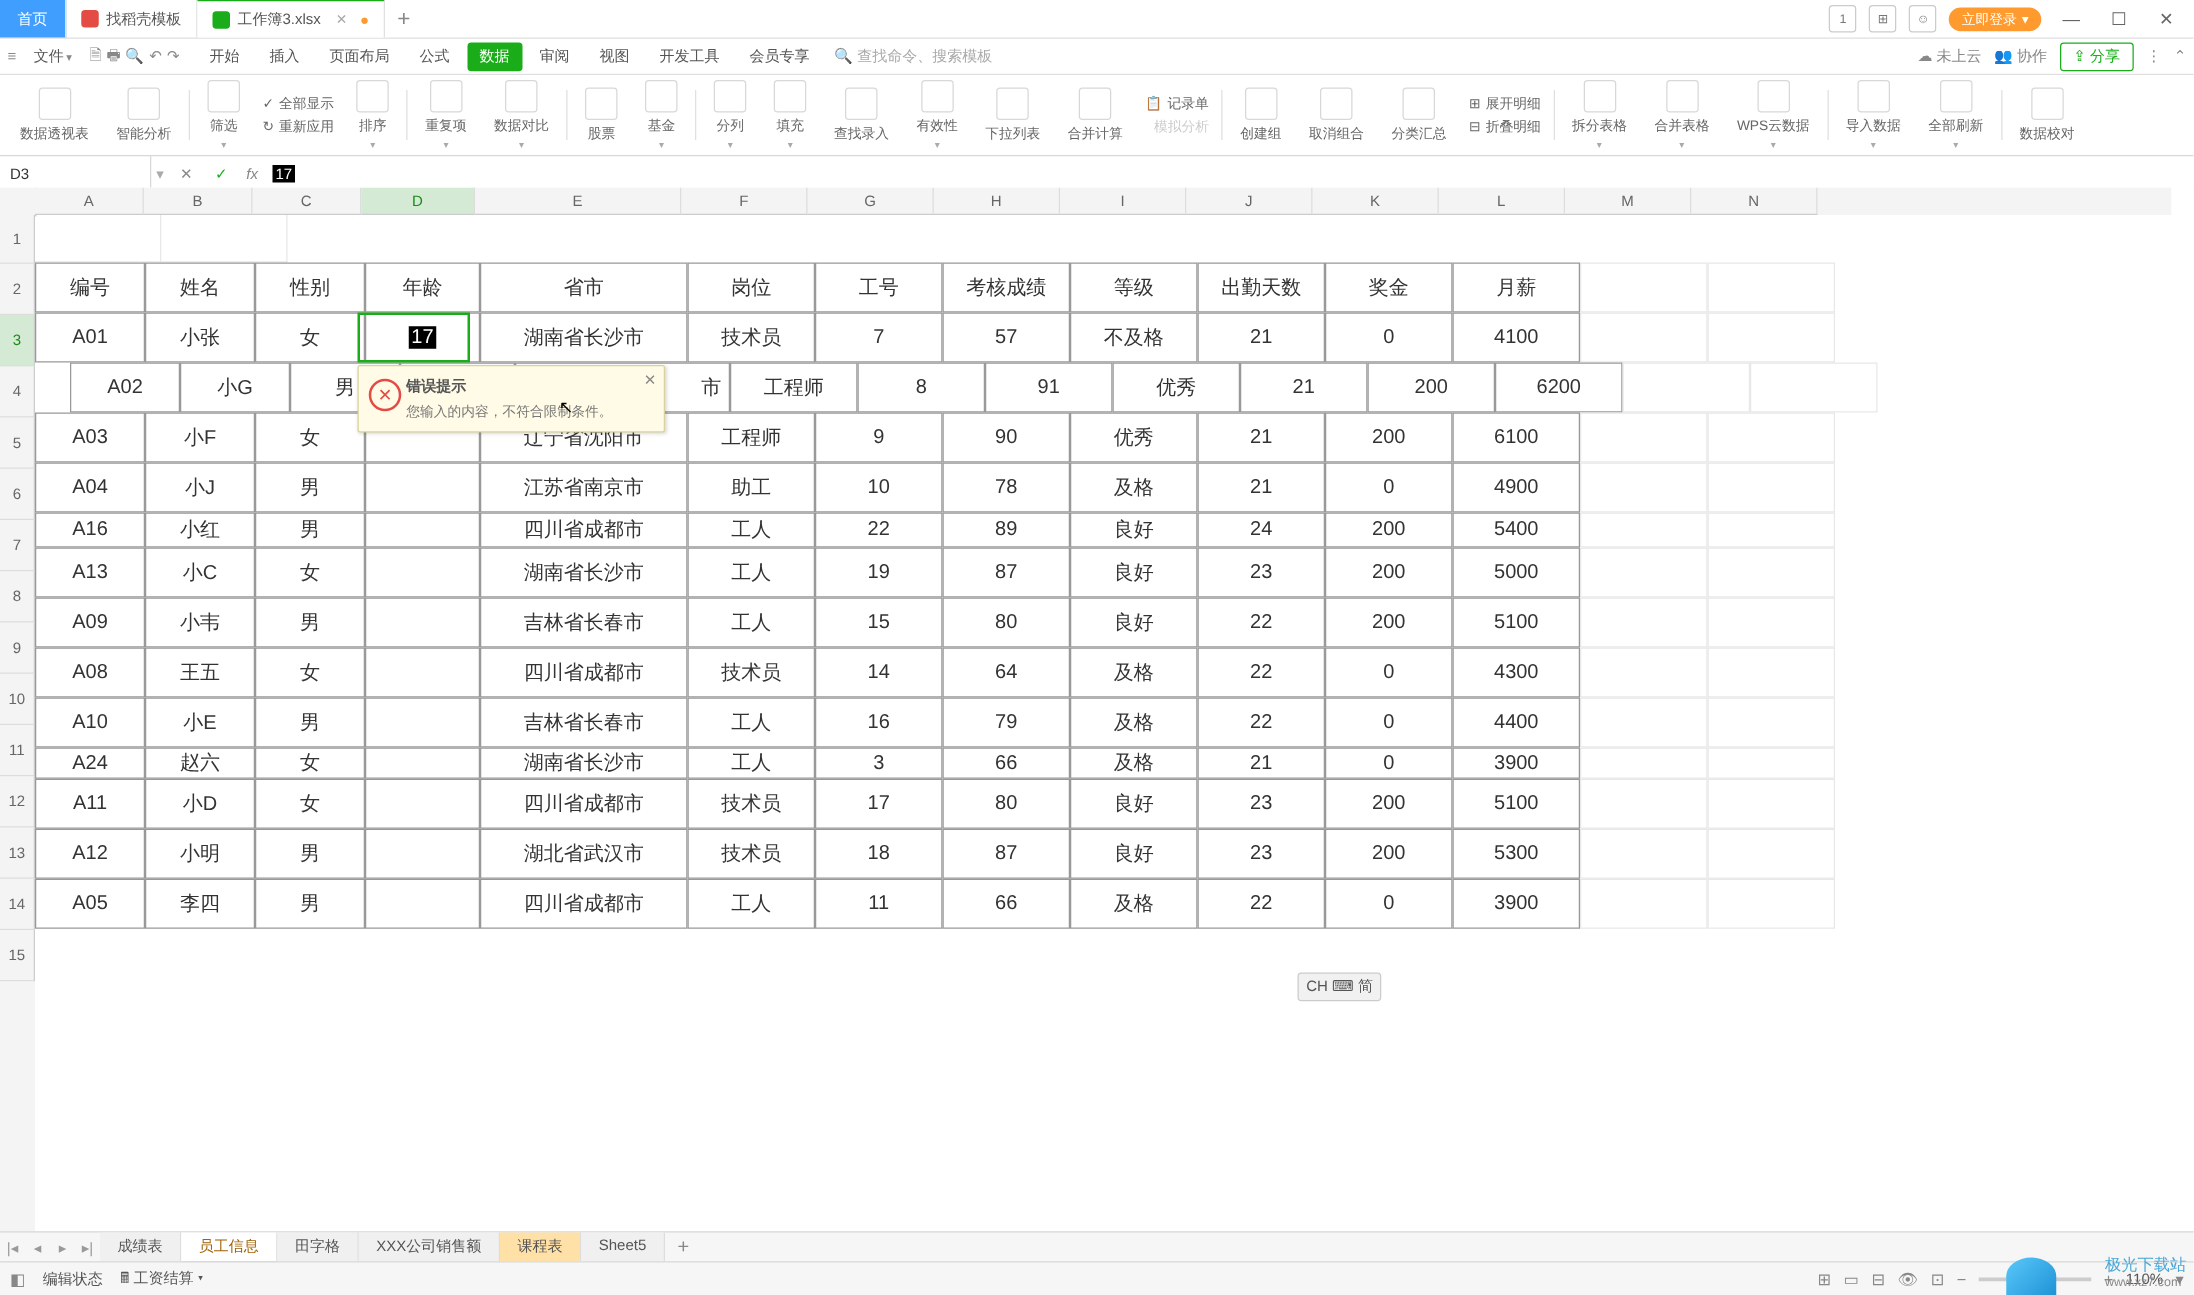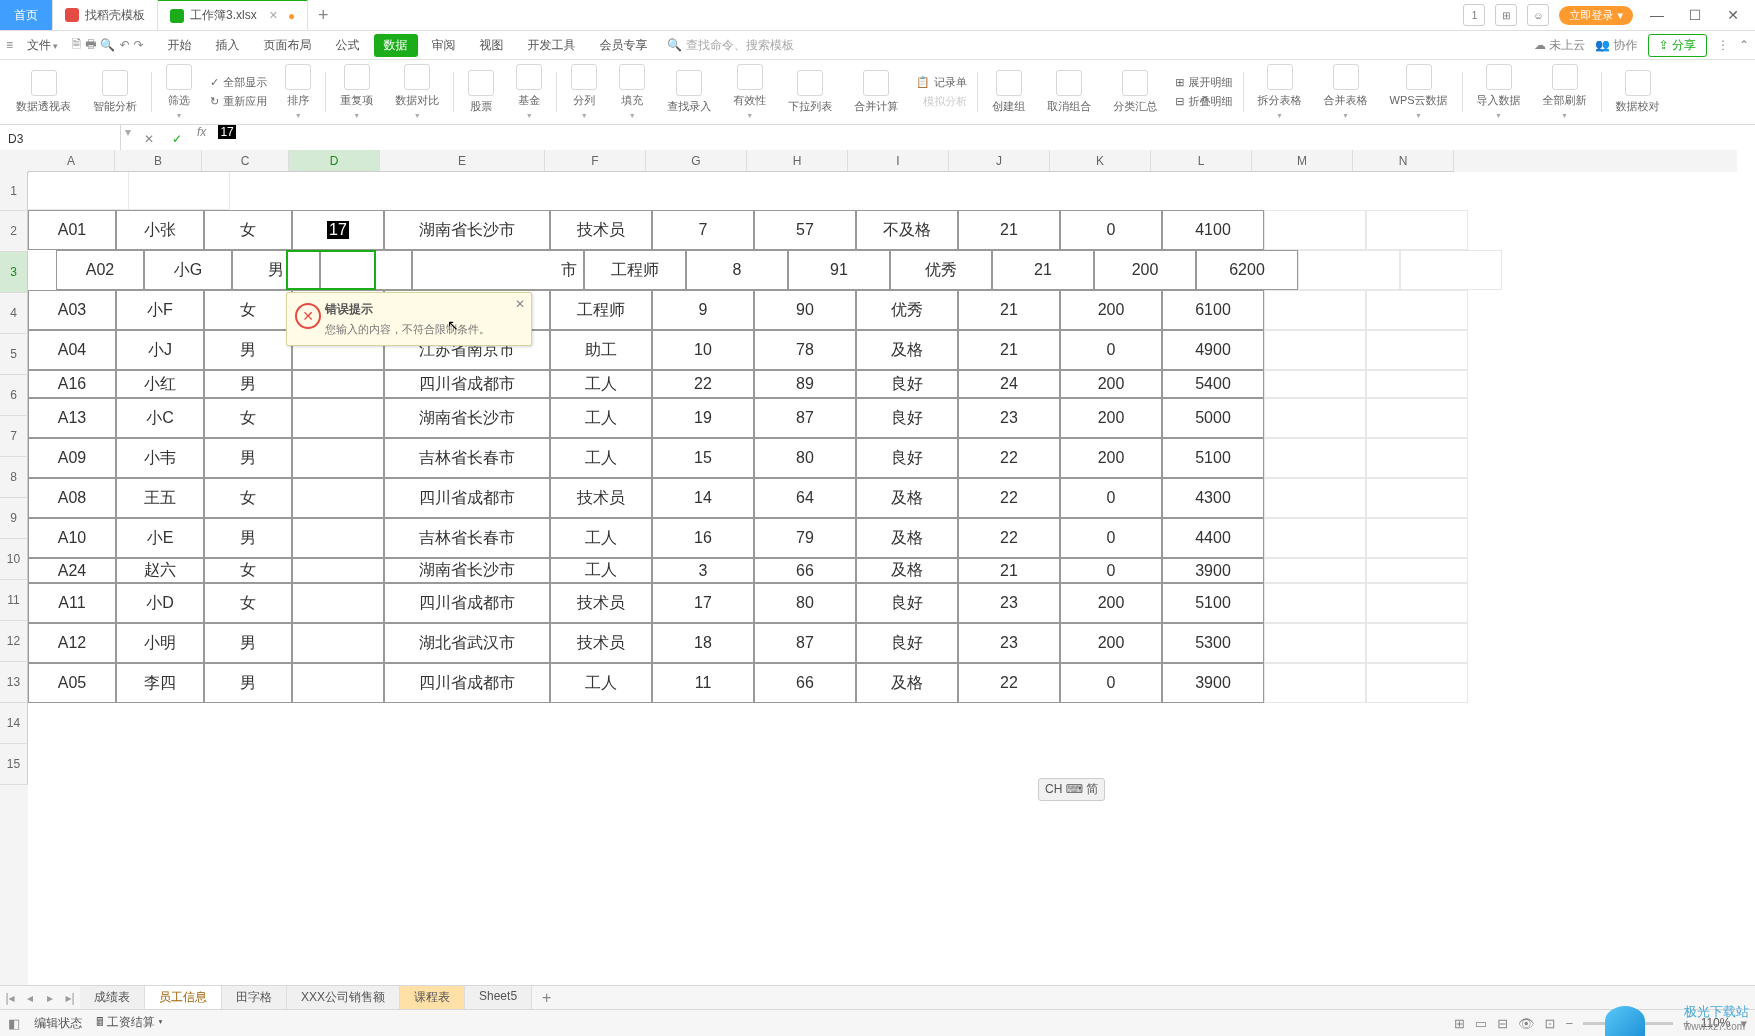--- a/index.html
+++ b/index.html
@@ -28,21 +28,21 @@
   .smico{color:#888}
 
   .ribbon{height:64px;display:flex;align-items:center;padding:0 6px;gap:2px;border-bottom:1px solid #d8d8d8;background:#fff;font-size:11px;color:#666}
   .rgrp{display:flex;flex-direction:column;align-items:center;padding:0 10px;gap:3px}
   .rgrp .ico{width:24px;height:24px;border:1px solid #d8d8d8;border-radius:3px}
   .rgrp.small{flex-direction:column;align-items:flex-start;padding:0 6px}
   .rgrp.small .line{display:flex;align-items:center;gap:4px;height:16px}
   .vsep{width:1px;height:40px;background:#e0e0e0;margin:0 2px}
   .carets{font-size:8px;color:#aaa}
 
-  .fxbar{height:28px;display:flex;border-bottom:1px solid #d8d8d8;font-size:12px}
+  .fxbar{height:28px;display:flex;align-items:center;border-bottom:1px solid #d8d8d8;font-size:12px}
   .namebox{width:104px;border-right:1px solid #d8d8d8;padding:0 8px;height:100%;display:flex;align-items:center}
   .fxico{width:56px;display:flex;align-items:center;justify-content:space-around;color:#888}
   .fxlabel{padding:0 6px;color:#888;font-style:italic}
   .fxinput{flex:1;padding:0 6px}
   .fxinput .sel{background:#000;color:#fff;padding:0 2px}
 
   .sheet-area{position:absolute;top:150px;left:0;right:0;bottom:32px;overflow:hidden;background:#fff}
   .corner{position:absolute;top:0;left:0;width:28px;height:22px;border-right:1px solid #ccc;border-bottom:1px solid #ccc;background:#f4f4f4}
   .colhdrs{position:absolute;top:0;left:28px;right:18px;height:22px;background:#f4f4f4;display:flex}
   .chdr{border-right:1px solid #ddd;border-bottom:1px solid #ccc;text-align:center;font-size:12px;color:#666;line-height:22px}
@@ -341,20 +341,36 @@
       <div class="rhdr" style="height: 40px;">15</div>
     </div>
 
   <div class="grid" id="grid">
 
     <div class="row title-row" style="height:38px">
       <div class="cell cM"></div>
       <div class="cell cN"></div>
     </div>
 
+    <div class="row hdr-row" style="height:40px">
+      <div class="cell cA">编号</div>
+      <div class="cell cB">姓名</div>
+      <div class="cell cC">性别</div>
+      <div class="cell cD">年龄</div>
+      <div class="cell cE">省市</div>
+      <div class="cell cF">岗位</div>
+      <div class="cell cG">工号</div>
+      <div class="cell cH">考核成绩</div>
+      <div class="cell cI">等级</div>
+      <div class="cell cJ">出勤天数</div>
+      <div class="cell cK">奖金</div>
+      <div class="cell cL">月薪</div>
+      <div class="cell cM" style="border:1px solid #e8e8e8"></div>
+      <div class="cell cN" style="border:1px solid #e8e8e8"></div>
+    </div>
 
     <div id="datarows">
         <div class="row data-row" style="height: 40px;">
           <div class="cell cA">A01</div>
           <div class="cell cB">小张</div>
           <div class="cell cC">女</div>
           <div class="cell cD">
             <span class="editing">17</span>
           </div>
           <div class="cell cE">湖南省长沙市</div>

